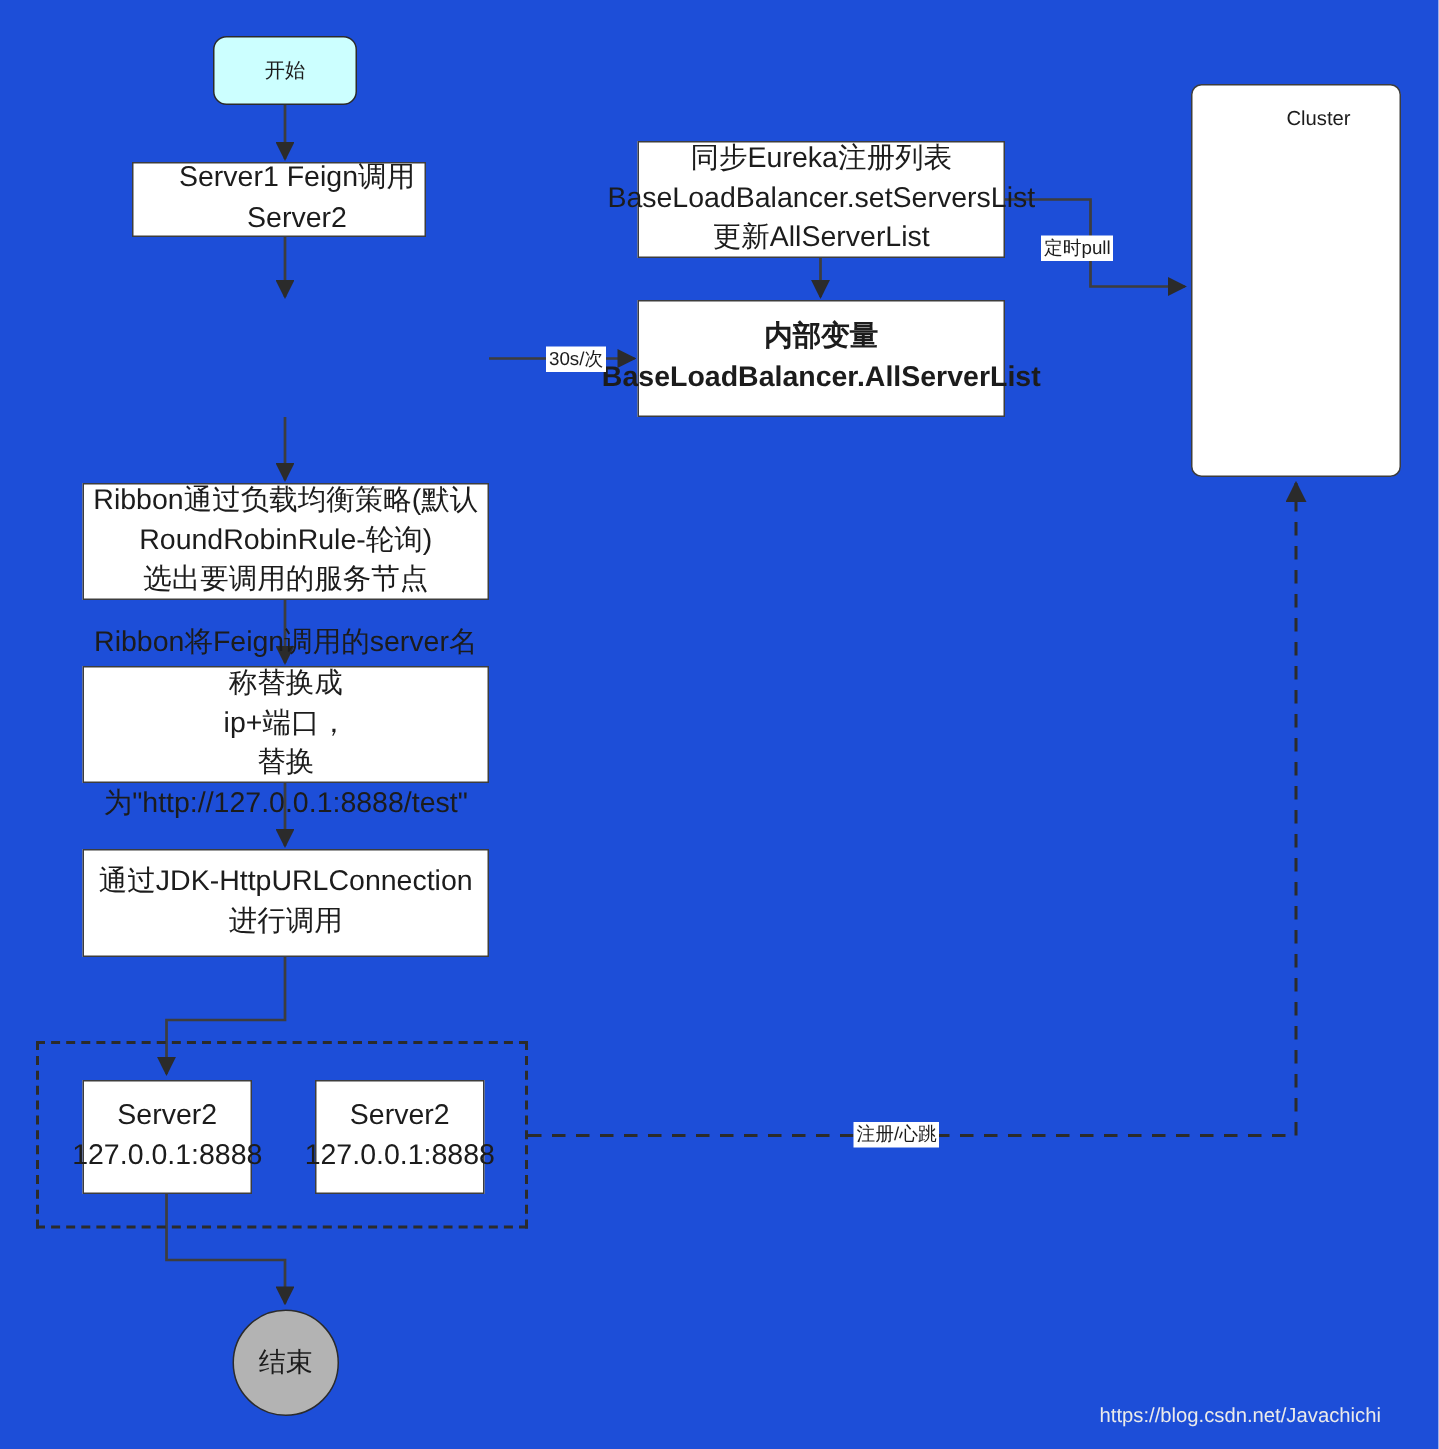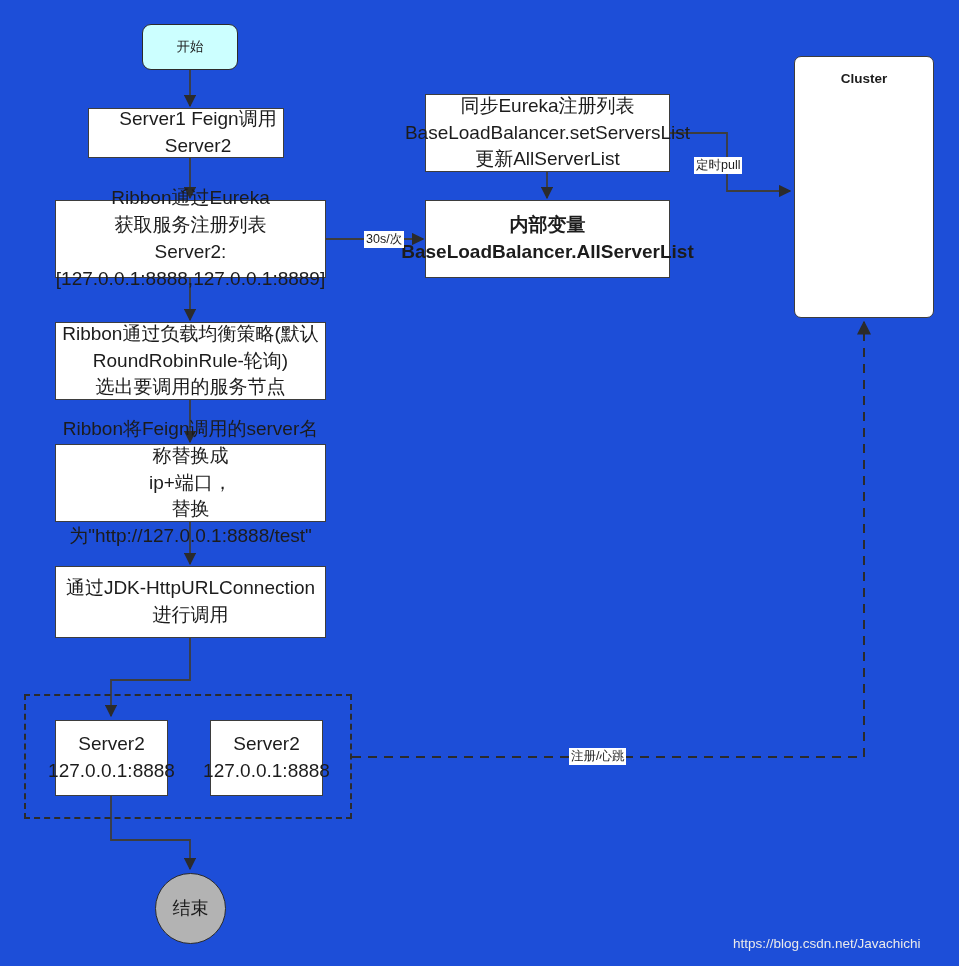--- a/index.html
+++ b/index.html
@@ -60,24 +60,24 @@
     box-sizing: border-box;
     border: 1.8px solid #3d3d3d;
     border-radius: 7px;
     background: #ffffff;
     z-index: 2;
   }
   .cluster-title {
     position: absolute;
     width: 100%;
     top: 14px;
-    left: 0;
+    left: 15px;
     text-align: center;
     font-size: 13.5px;
-    font-weight: bold;
+    font-weight: normal;
     color: #1c1c1c;
   }
   .eureka-node {
     position: absolute;
     box-sizing: border-box;
     border: 1.6px solid #3d3d3d;
     border-radius: 7px;
     background: #ffffff;
     display: flex;
     align-items: center;
@@ -151,25 +151,20 @@
   <div class="dashed-group" style="left:24px; top:694px; width:328px; height:125px;"></div>
 
   <div class="node start-node" style="left:142px; top:24px; width:96px; height:46px;">
     <span class="lines">开始</span>
   </div>
 
   <div class="node" style="left:88px; top:108px; width:196px; height:50px;padding-left:24px;">
     <span class="lines">Server1 Feign调用Server2</span>
   </div>
 
-  <div class="node" style="left:55px; top:200px; width:271px; height:78px;">
-    <span class="lines">Ribbon通过Eureka
-获取服务注册列表
-Server2: [127.0.0.1:8888,127.0.0.1:8889]</span>
-  </div>
 
   <div class="node" style="left:55px; top:322px; width:271px; height:78px;">
     <span class="lines">Ribbon通过负载均衡策略(默认
 RoundRobinRule-轮询)
 选出要调用的服务节点</span>
   </div>
 
   <div class="node" style="left:55px; top:444px; width:271px; height:78px;">
     <span class="lines">Ribbon将Feign调用的server名称替换成
 ip+端口，

